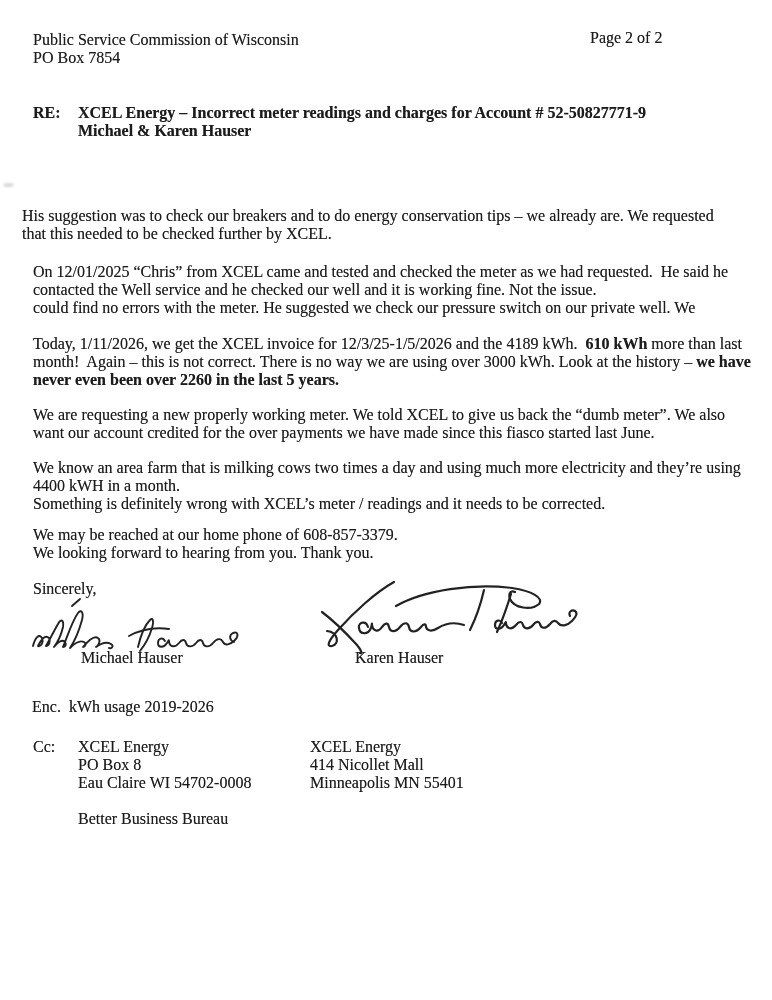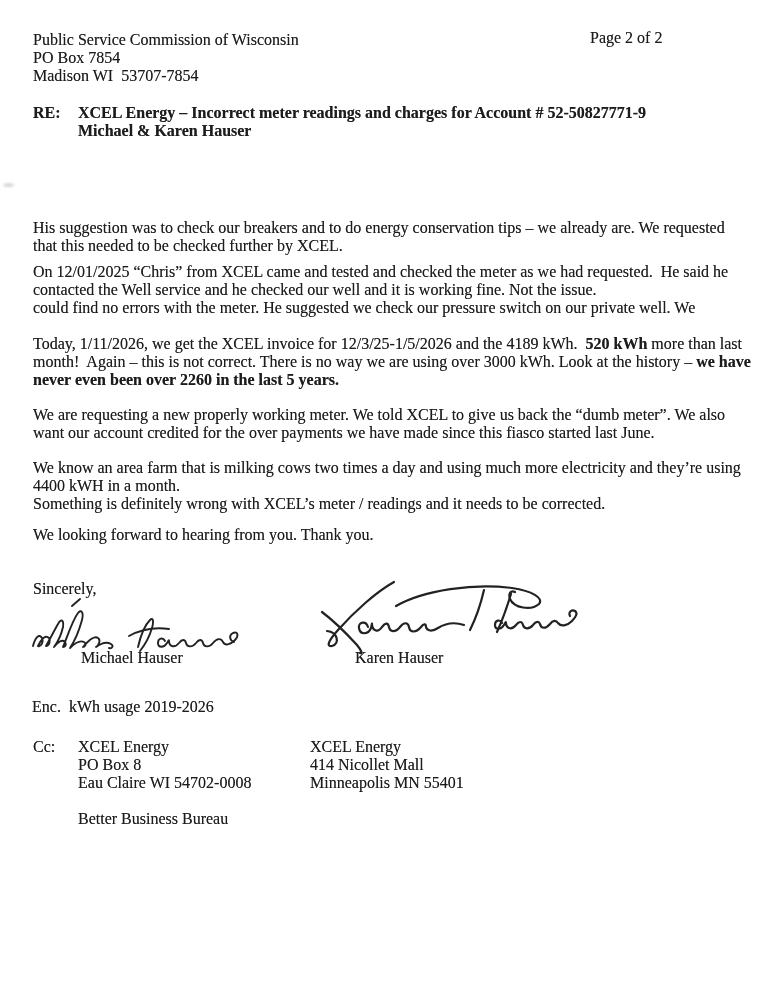--- a/index.html
+++ b/index.html
@@ -31,62 +31,62 @@
   }
 </style>
 </head>
 <body>
 
 <div class="abs smudge" style="left:3px;top:183px;"></div>
 
 <div class="abs" style="left:33px;top:31px;">
   <div class="line">Public Service Commission of Wisconsin</div>
   <div class="line">PO Box 7854</div>
-  <div class="line">Madison WI  53707-7854</div>
 </div>
 
 <div class="abs line" style="left:590px;top:29px;">Page 2 of 2</div>
 
 <div class="abs row" style="left:33px;top:104px;font-weight:bold;">
   <div class="line lbl">RE:</div>
   <div>
     <div class="line">XCEL Energy – Incorrect meter readings and charges for Account # 52-50827771-9</div>
     <div class="line">Michael &amp; Karen Hauser</div>
   </div>
 </div>
 
-<div class="abs" style="left:33px;top:207px;margin-top:12px;">
+<div class="abs" style="left:22px;top:207px;">
   <div class="line">His suggestion was to check our breakers and to do energy conservation tips – we already are. We requested</div>
   <div class="line">that this needed to be checked further by XCEL.</div>
 </div>
 
 <div class="abs" style="left:33px;top:263px;">
   <div class="line">On 12/01/2025 “Chris” from XCEL came and tested and checked the meter as we had requested.  He said he</div>
   <div class="line">contacted the Well service and he checked our well and it is working fine. Not the issue.</div>
   <div class="line">could find no errors with the meter. He suggested we check our pressure switch on our private well. We</div>
 </div>
 
 <div class="abs" style="left:33px;top:335px;">
-  <div class="line"><span>Today, 1/11/2026, we get the XCEL invoice for 12/3/25-1/5/2026 and the 4189 kWh.  </span><span class="b">520 kWh</span><span> more than last</span></div>
+  <div class="line"><span>Today, 1/11/2026, we get the XCEL invoice for 12/3/25-1/5/2026 and the 4189 kWh.  </span><span class="b">610 kWh</span><span> more than last</span></div>
   <div class="line"><span>month!  Again – this is not correct. There is no way we are using over 3000 kWh. Look at the history – </span><span class="b">we have</span></div>
   <div class="line"><span class="b">never even been over 2260 in the last 5 years.</span></div>
 </div>
 
 <div class="abs" style="left:33px;top:406px;">
   <div class="line">We are requesting a new properly working meter. We told XCEL to give us back the “dumb meter”. We also</div>
   <div class="line">want our account credited for the over payments we have made since this fiasco started last June.</div>
 </div>
 
 <div class="abs" style="left:33px;top:459px;">
   <div class="line">We know an area farm that is milking cows two times a day and using much more electricity and they’re using</div>
   <div class="line">4400 kWH in a month.</div>
   <div class="line">Something is definitely wrong with XCEL’s meter / readings and it needs to be corrected.</div>
 </div>
 
 <div class="abs" style="left:33px;top:526px;">
+  <div class="line">We may be reached at our home phone of 608-857-3379.</div>
   <div class="line">We looking forward to hearing from you. Thank you.</div>
 </div>
 
 <div class="abs line" style="left:33px;top:580px;">Sincerely,</div>
 
 <svg class="abs sig sig-m" style="left:28px;top:596px;" width="215" height="58" viewBox="0 0 215 58">
   <path d="M5,50 C7,42 11,37 14,42 C16,46 13,51 10,50 C13,44 17,38 21,42 C23,45 21,50 18,50 C22,43 26,35 30,28 C33,22 36,24 35,31 C33,40 29,47 26,51 C30,46 34,43 37,46 C39,49 37,51 35,51 C39,42 44,25 50,17 C53,13 56,16 54,24 C51,35 46,46 42,52 C47,47 52,44 56,46 C59,48 57,51 55,51 C60,45 66,39 70,42 C73,44 71,49 68,51 C72,48 78,45 83,48 C86,50 84,53 81,52"></path>
   <path d="M44,10 L52,3"></path>
   <path d="M110,51 C113,38 118,28 122,24 C125,21 126,25 124,32 C121,42 116,50 112,55"></path>
   <path d="M101,40 C112,34 127,31 141,33"></path>

